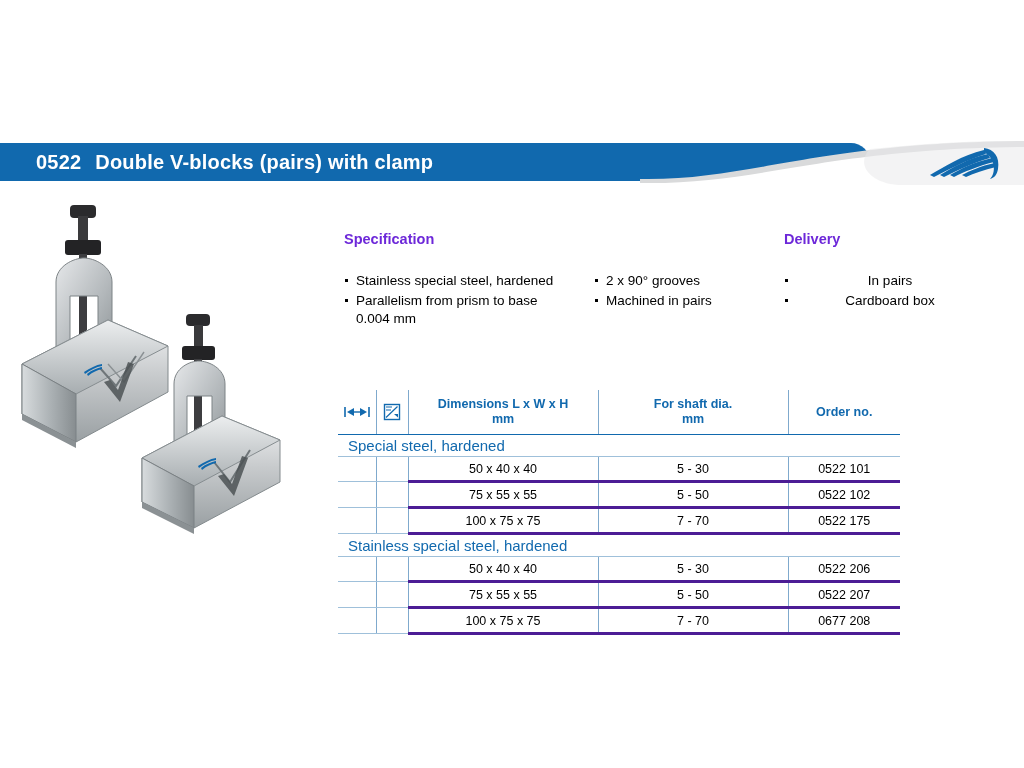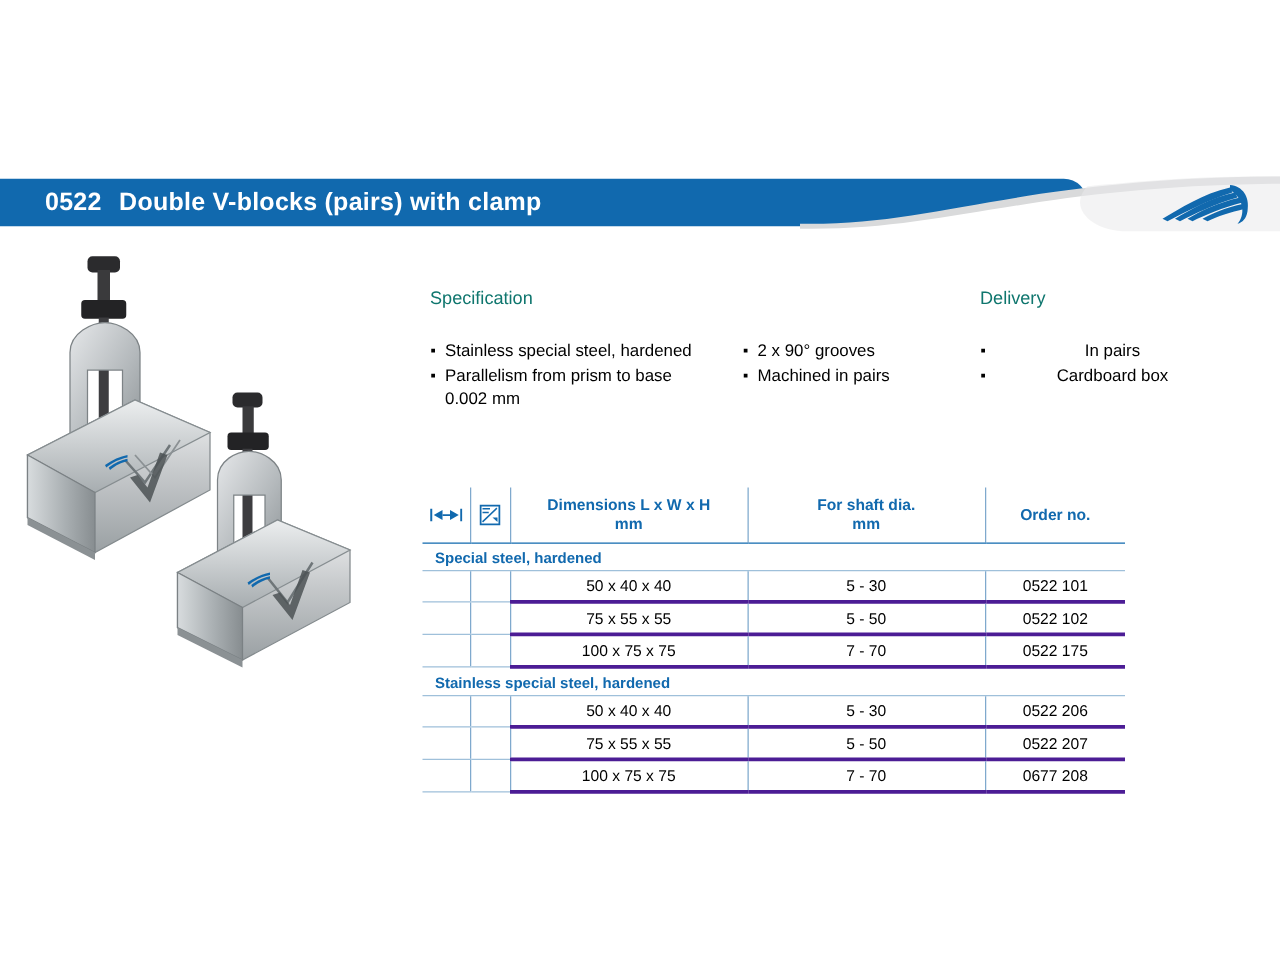--- a/index.html
+++ b/index.html
@@ -69,22 +69,22 @@
     left: 8px;
     top: 196px;
     width: 300px;
     height: 340px;
   }
 
   
   .spec-heading {
     position: absolute;
     font-size: 14.5px;
-    font-weight: normal;
-    color: #0f766e;
+    font-weight: bold;
+    color: #6d28d9;
     text-align: center;
   }
   #spec-title { left: 344px; top: 231px; }
   #delivery-title { left: 784px; top: 231px; }
 
   ul.bullets {
     position: absolute;
     margin: 0;
     padding: 0;
     list-style: none;
@@ -143,22 +143,22 @@
     border-bottom: 1.5px solid #1169ae;
     line-height: 15px;
   }
   .hdr-row th.icons {
     border-bottom: 1.5px solid #1169ae;
   }
   .vline { border-left: 1px solid #7fa9cd; }
 
   .group-row td {
     color: #1169ae;
-    font-weight: bold;
-    font-size: 12px;
+    font-weight: normal;
+    font-size: 15px;
     height: 21px;
     padding-left: 10px;
     border-bottom: 1px solid #9fc0da;
   }
   .data-row td {
     height: 23px;
     text-align: center;
     border-bottom: 3px solid #4c1d95;
     font-size: 12.5px;
     color: #000;
@@ -272,21 +272,21 @@
       <path d="M193,272 C198,268 203,266 208,265 L208,267 C203,268 199,270 194,274 Z" fill="#1169ae"></path>
     </g>
     <path d="M134,306 L186,332 L186,338 L134,312 Z" fill="#8b9194"></path>
   </svg>
 </div>
 
 <div class="spec-heading" id="spec-title">Specification</div>
 
 <ul class="bullets" id="spec-list-1">
   <li>Stainless special steel, hardened</li>
-  <li>Parallelism from prism to base 0.002 mm</li>
+  <li>Parallelism from prism to base 0.004 mm</li>
 </ul>
 
 <ul class="bullets" id="spec-list-2">
   <li>2 x 90° grooves</li>
   <li>Machined in pairs</li>
 </ul>
 
 <div class="spec-heading" id="delivery-title">Delivery</div>
 
 <ul class="bullets" id="delivery-list">

